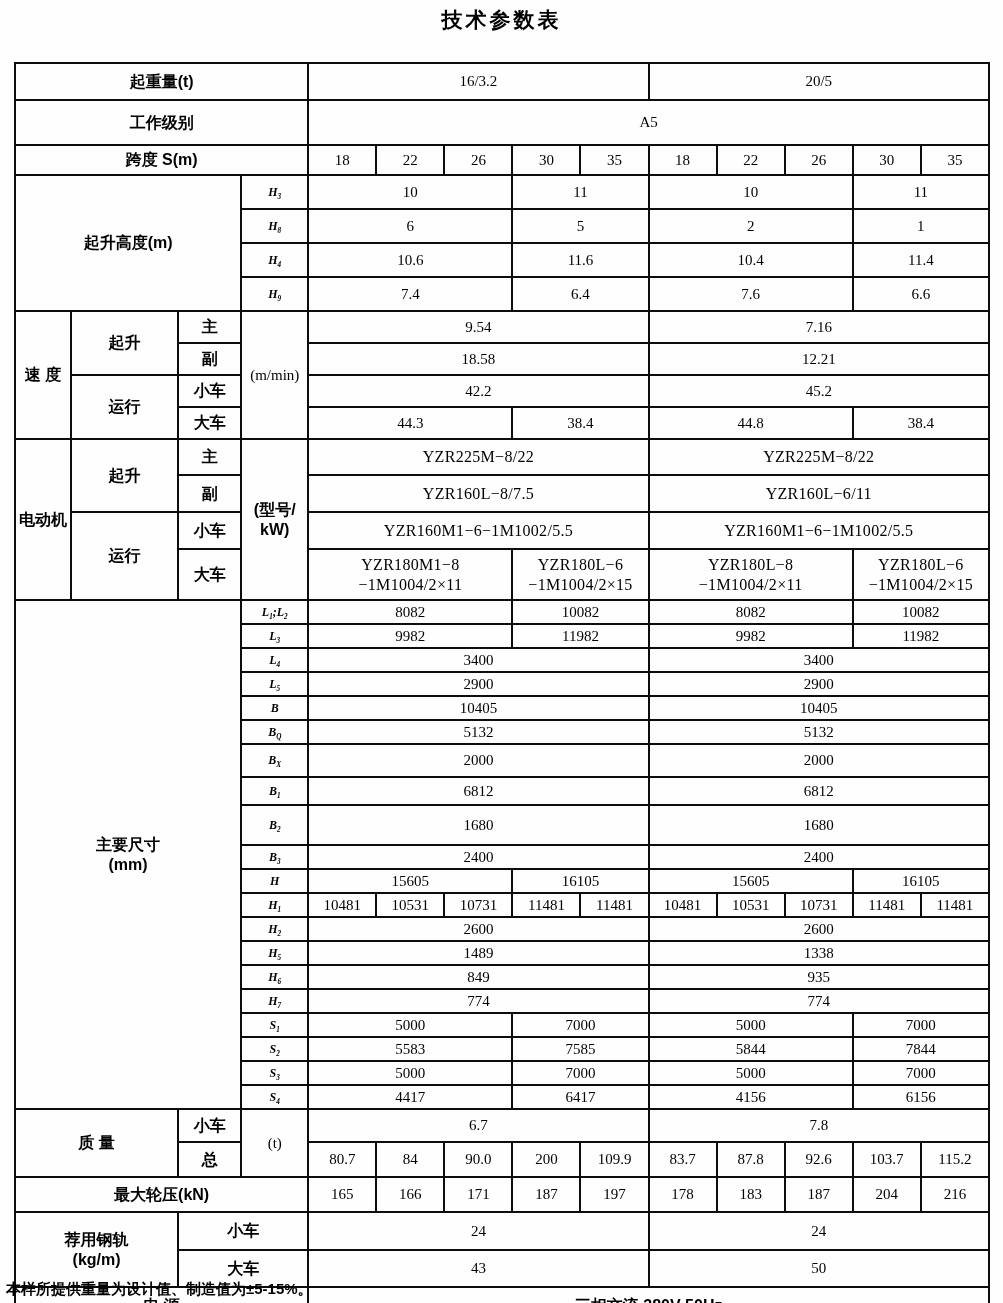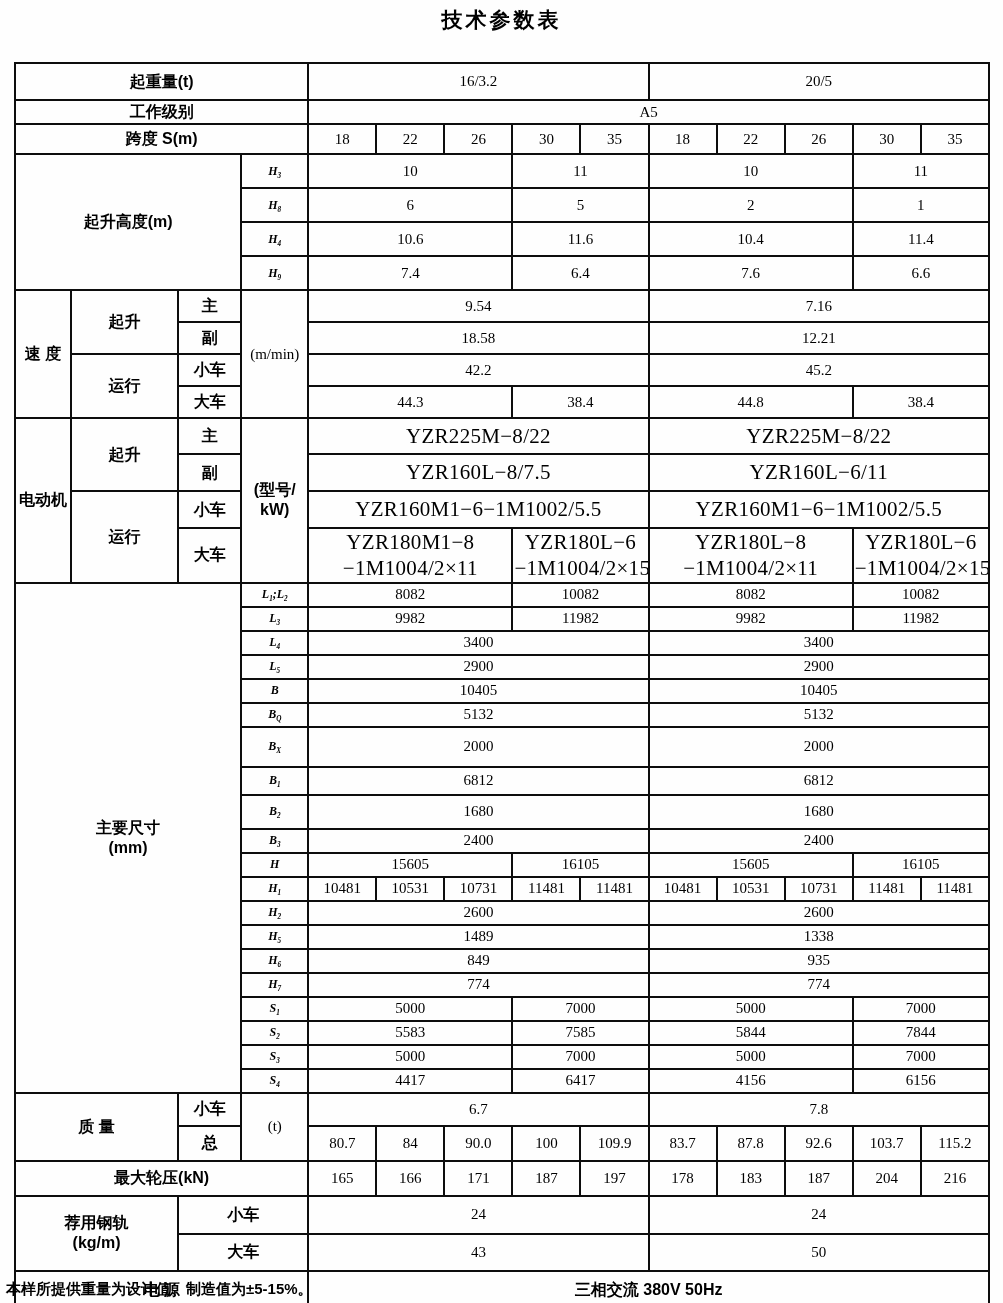--- a/index.html
+++ b/index.html
@@ -49,21 +49,21 @@
     font-family: "Liberation Sans", sans-serif;
     font-weight: 700;
     font-size: 16px;
   }
   table.spec td.var {
     font-style: italic;
     font-weight: 600;
     font-size: 12px;
   }
   table.spec td.model {
-    font-size: 21px;
+    font-size: 16px;
     letter-spacing: 0.3px;
   }
   sub { font-size: 0.6em; line-height: 0; }
   .note {
     position: absolute;
     left: 6px;
     top: 1280px;
     font-family: "Liberation Sans", sans-serif;
     font-weight: 700;
     font-size: 15px;
@@ -90,21 +90,21 @@
         <col style="width: 68px;">
         <col style="width: 68px;">
         <col style="width: 68px;">
       </colgroup>
     <tbody>
         <tr style="height: 37px;">
           <td colspan="4" class="zh">起重量(t)</td>
           <td colspan="5">16/3.2</td>
           <td colspan="5">20/5</td>
         </tr>
-        <tr style="height: 24px; padding-left: 24px;">
+        <tr style="height: 45px; padding-left: 24px;">
           <td colspan="4" class="zh">工作级别</td>
           <td colspan="10">A5</td>
         </tr>
         <tr style="height: 30px;">
           <td colspan="4" class="zh">跨度 S(m)</td>
           <td>18</td>
           <td>22</td>
           <td>26</td>
           <td>30</td>
           <td>35</td>
@@ -223,31 +223,31 @@
         <tr style="height: 24px;">
           <td class="var">B</td>
           <td colspan="5">10405</td>
           <td colspan="5">10405</td>
         </tr>
         <tr style="height: 24px;">
           <td class="var">B<sub>Q</sub></td>
           <td colspan="5">5132</td>
           <td colspan="5">5132</td>
         </tr>
-        <tr style="height: 40px;">
+        <tr style="height: 33px;">
           <td class="var">B<sub>X</sub></td>
           <td colspan="5">2000</td>
           <td colspan="5">2000</td>
         </tr>
         <tr style="height: 28px;">
           <td class="var">B<sub>1</sub></td>
           <td colspan="5">6812</td>
           <td colspan="5">6812</td>
         </tr>
-        <tr style="height: 34px; margin-top: 34px;">
+        <tr style="height: 40px; margin-top: 34px;">
           <td class="var">B<sub>2</sub></td>
           <td colspan="5">1680</td>
           <td colspan="5">1680</td>
         </tr>
         <tr style="height: 24px;">
           <td class="var">B<sub>3</sub></td>
           <td colspan="5">2400</td>
           <td colspan="5">2400</td>
         </tr>
         <tr style="height: 24px;">
@@ -323,21 +323,21 @@
           <td class="zh">小车</td>
           <td rowspan="2">(t)</td>
           <td colspan="5">6.7</td>
           <td colspan="5">7.8</td>
         </tr>
         <tr style="height: 35px;">
           <td class="zh">总</td>
           <td>80.7</td>
           <td>84</td>
           <td>90.0</td>
-          <td>100</td>
+          <td>200</td>
           <td>109.9</td>
           <td>83.7</td>
           <td>87.8</td>
           <td>92.6</td>
           <td>103.7</td>
           <td>115.2</td>
         </tr>
         <tr style="height: 35px;">
           <td colspan="4" class="zh">最大轮压(kN)</td>
           <td>165</td>

